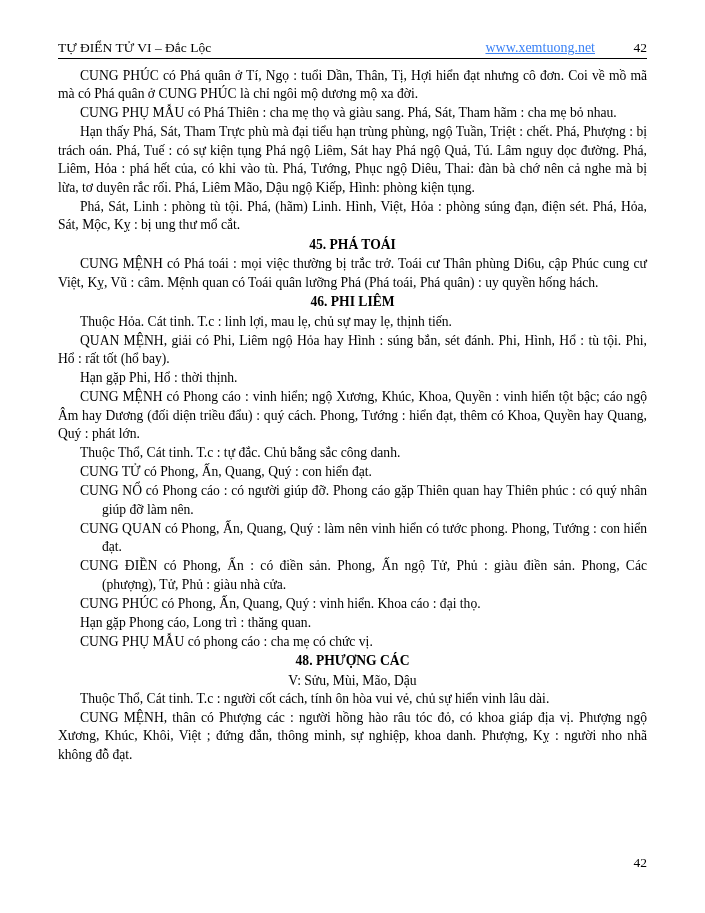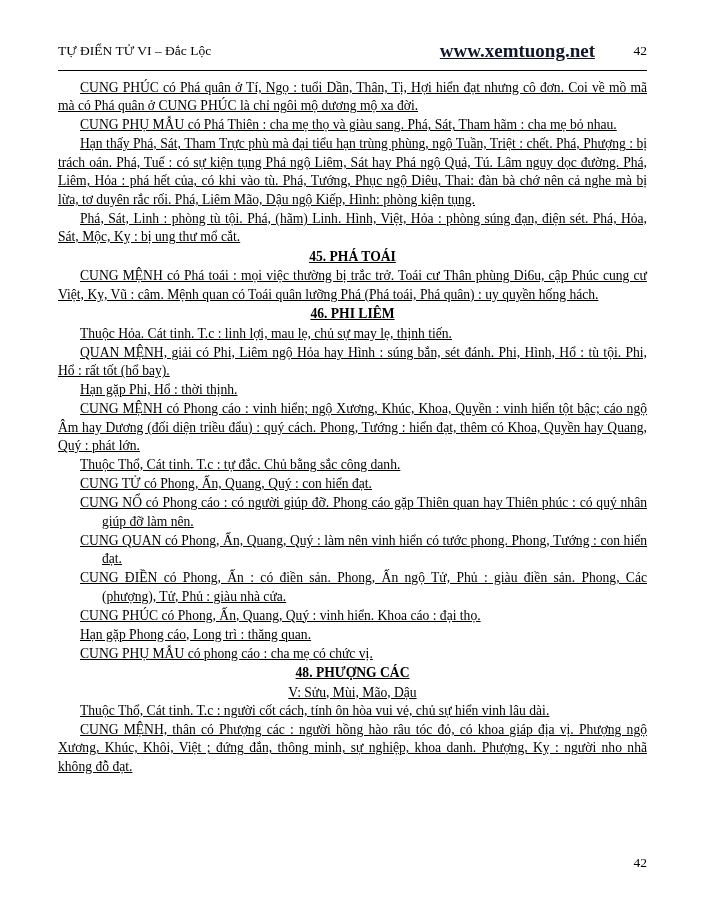--- a/index.html
+++ b/index.html
@@ -18,54 +18,53 @@
     position: absolute;
     left: 0;
     top: 0;
     width: 705px;
     height: 913px;
     box-sizing: border-box;
     padding: 40px 58px 30px 58px;
   }
   .header {
     display: flex;
-    align-items: center;
+    align-items: flex-end;
     font-size: 13.5px;
-    margin-bottom: 8px;
+    margin-bottom: 2px;
   }
   .header-title {
     flex: 0 0 auto;
     white-space: nowrap;
   }
   .header-spacer {
     flex: 1 1 auto;
   }
   .header-url {
-    color: #0f172a;
-    font-weight: bold;
+    color: #3b82f6;
+    font-weight: normal;
     text-decoration: underline;
-    font-size: 19px;
+    font-size: 14px;
     white-space: nowrap;
   }
   .header-page {
     flex: 0 0 auto;
     width: 52px;
     text-align: right;
     font-size: 13.5px;
   }
   .rule {
     border: 0;
     border-top: 1px solid #000;
     margin: 2px 0 8px 0;
   }
   .body-text {
     font-size: 13.6px;
     line-height: 1.36;
     text-align: justify;
-    text-decoration: underline;
   }
   p {
     margin: 0 0 0.5px 0;
   }
   p.indent {
     text-indent: 22px;
   }
   p.hang {
     padding-left: 22px;
     text-indent: -22px;

